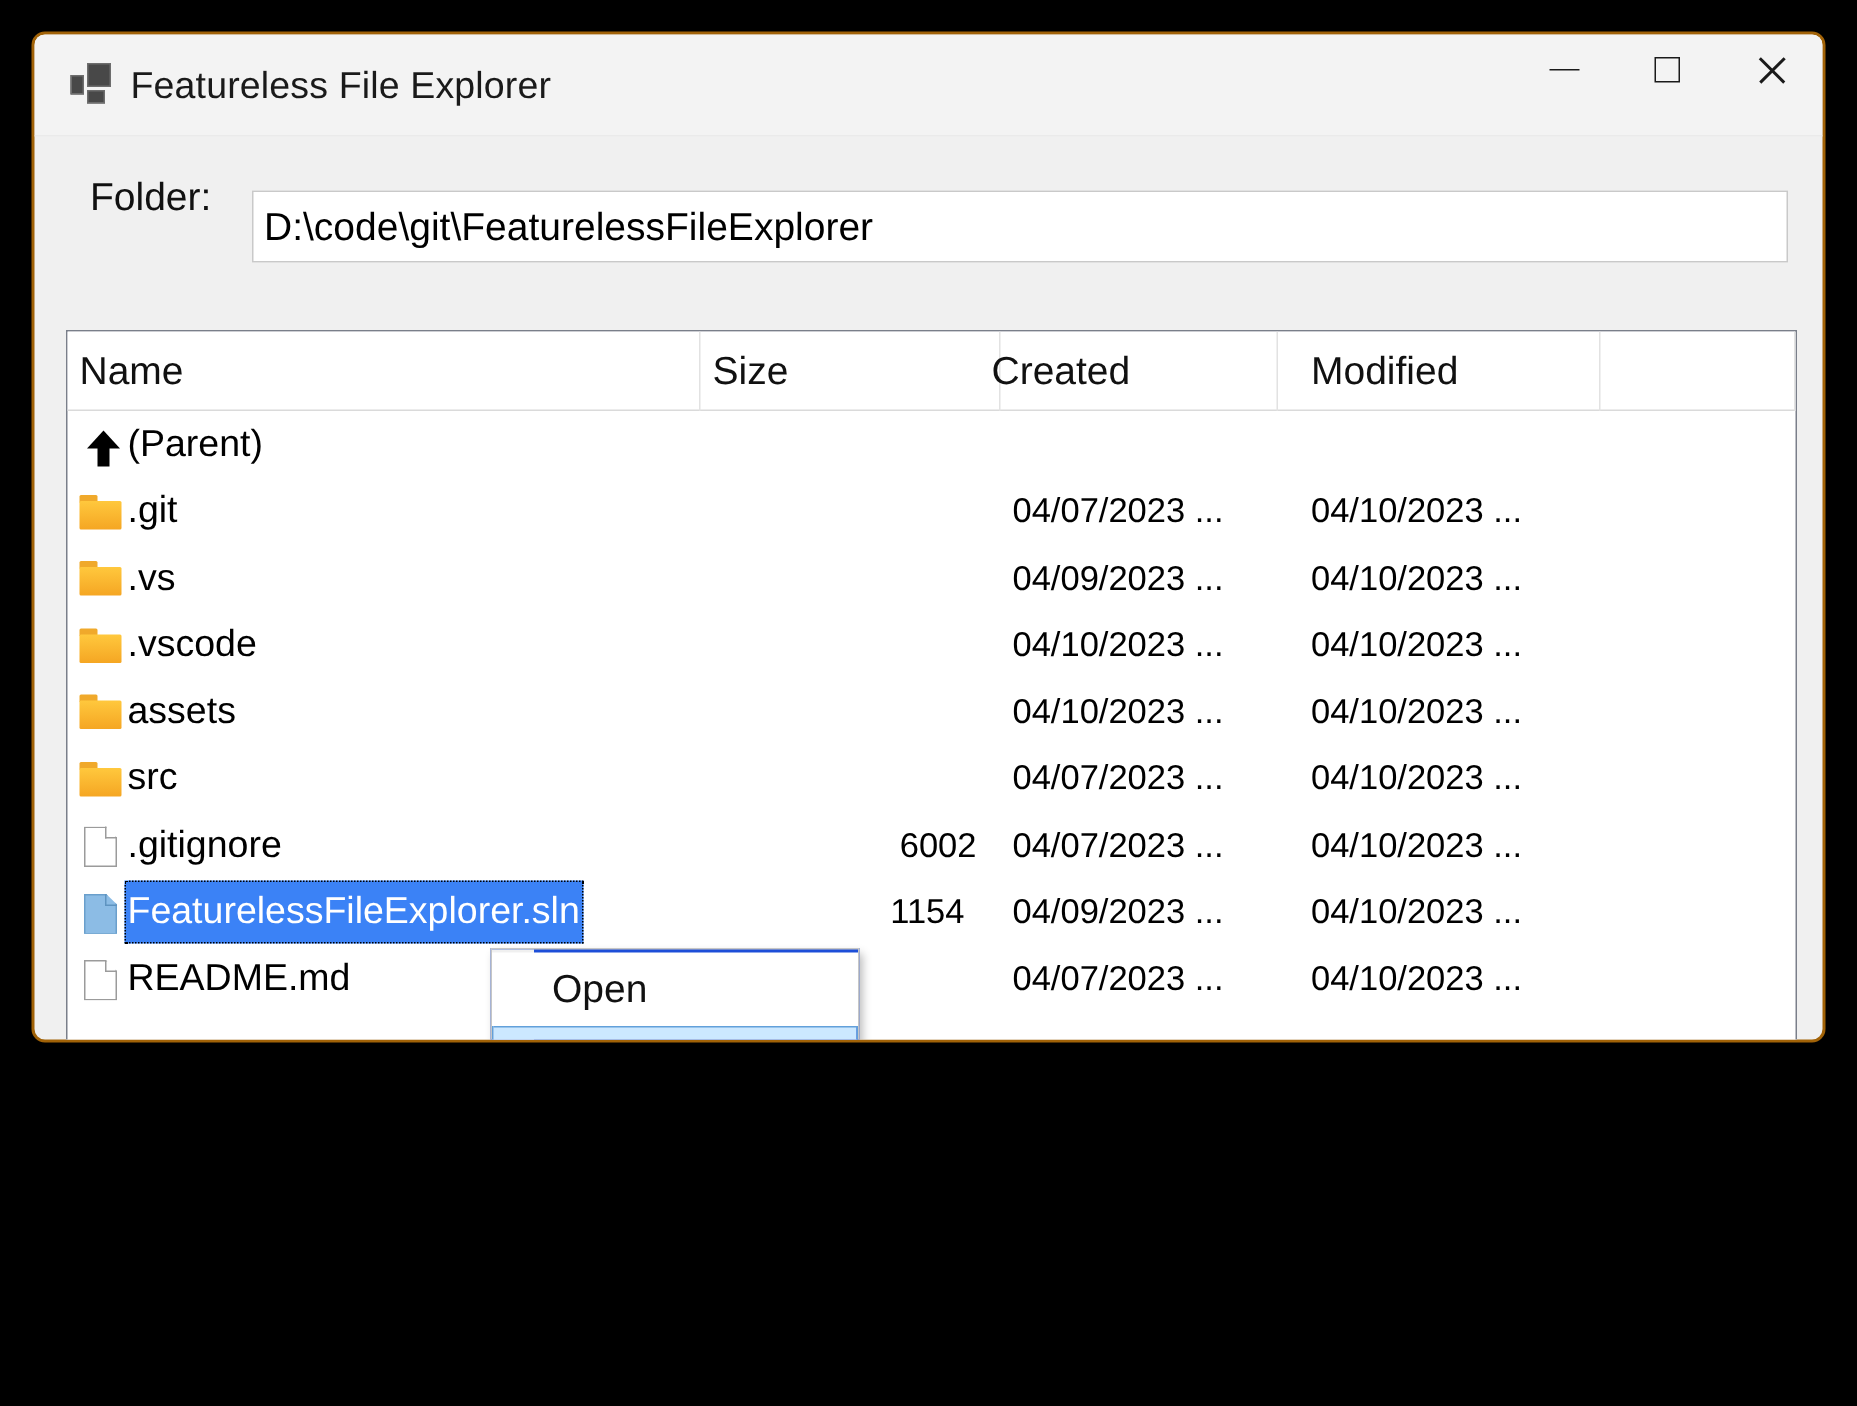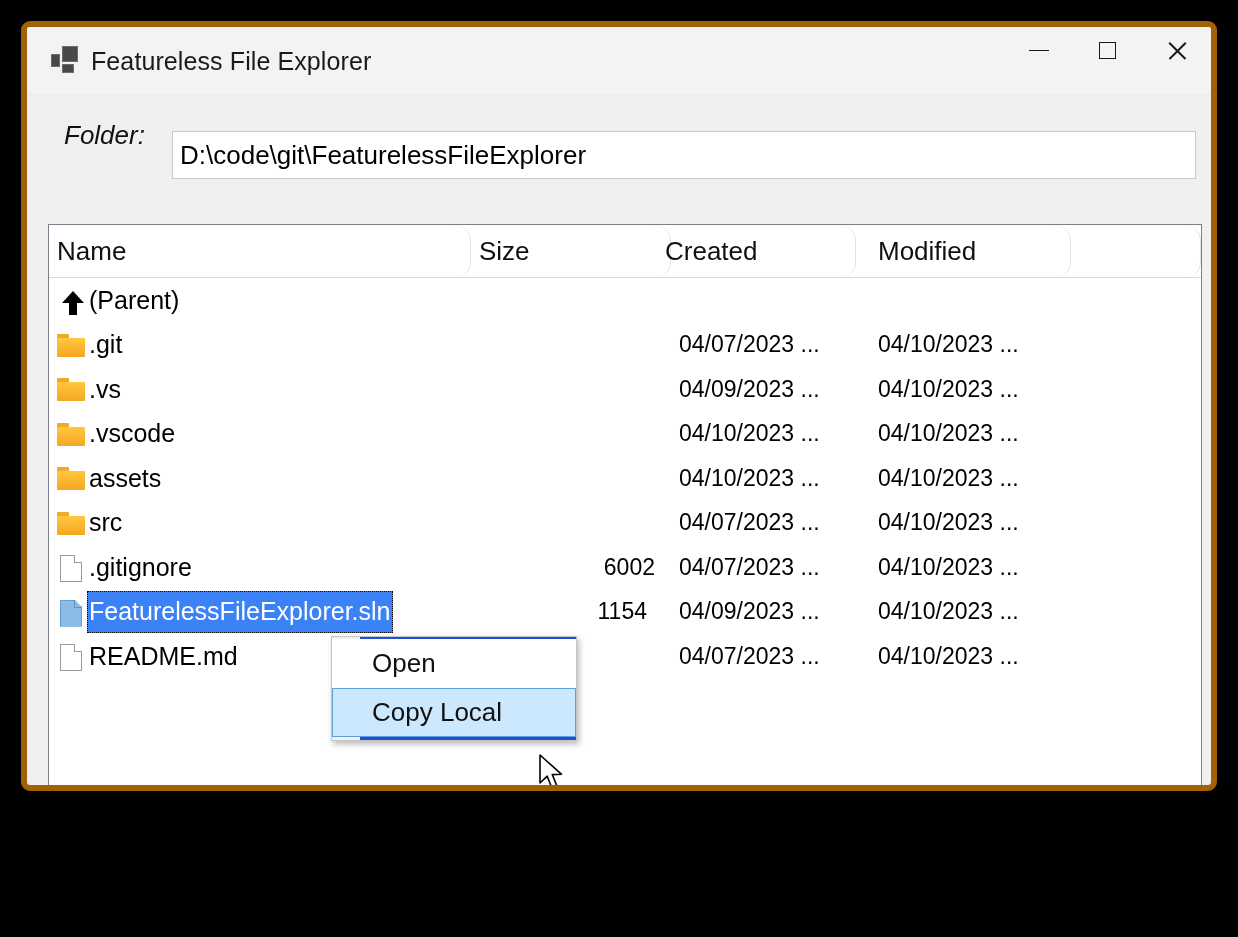--- a/index.html
+++ b/index.html
@@ -8,24 +8,24 @@
     width: 1238px; height: 937px;
     background: #000000;
     font-family: "Liberation Sans", sans-serif;
     overflow: hidden;
   }
 
   
   #window {
     position: absolute;
     left: 21px; top: 21px;
-    width: 1196px; height: 770px;
+    width: 1196px; height: 674px;
     background: #F0F0F0;
     border-radius: 9px;
-    border: 6px solid #a16207;
+    border: 2px solid #a16207;
     box-shadow: 2px 3px 6px rgba(0,0,0,0.35);
     overflow: hidden;
   }
 
   
   #titlebar {
     position: absolute;
     left: 0; top: 0;
     width: 100%; height: 68px;
     background: #F3F3F3;
@@ -80,21 +80,20 @@
   #folder-row {
     position: absolute;
     left: 0; top: 68px;
     width: 100%; height: 78px;
   }
   #folder-label {
     position: absolute;
     left: 37px; top: 25px;
     font-size: 26px;
     color: #111;
-    font-style: italic;
   }
   #folder-input {
     position: absolute;
     left: 145px; top: 36px;
     width: 1024px; height: 48px;
     background: #FFFFFF;
     border: 1px solid #C9C9C9;
     padding: 0 7px;
     font-family: "Liberation Sans", sans-serif;
     font-size: 26px;
@@ -122,21 +121,20 @@
   }
   .col-head {
     position: absolute;
     top: 0; height: 53px;
     display: flex; align-items: center;
     font-size: 26px;
     color: #111;
     padding-left: 8px;
     border-right: 1px solid #E2E2E2;
     white-space: nowrap;
-    border-radius: 16px;
   }
 
   #rows { position: absolute; left: 0; top: 53px; width: 100%; }
   .row {
     position: relative;
     height: 44.5px;
     width: 100%;
   }
   .cell {
     position: absolute;

